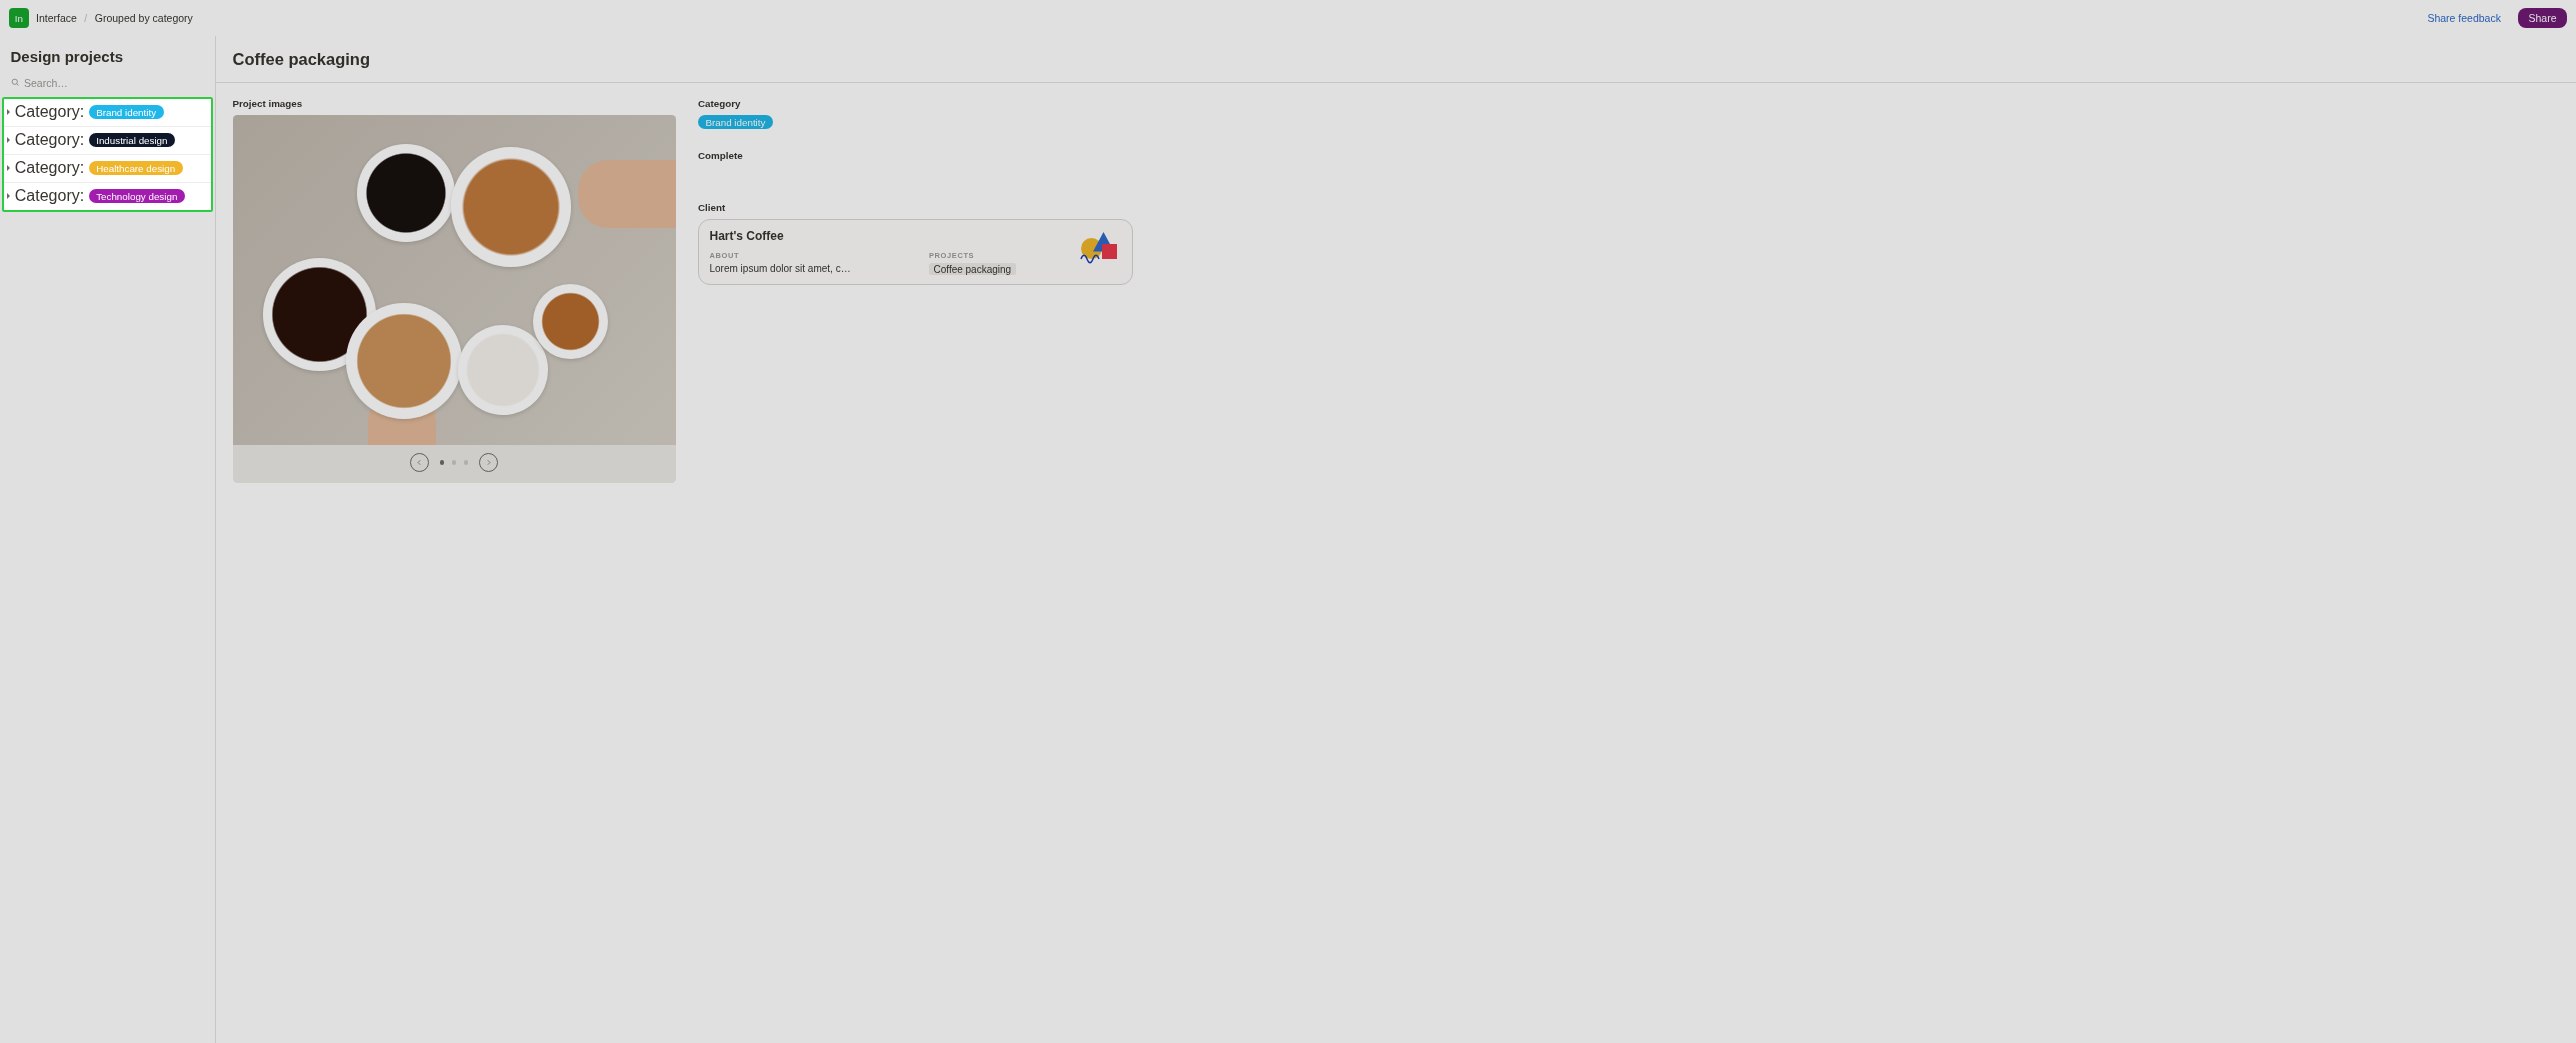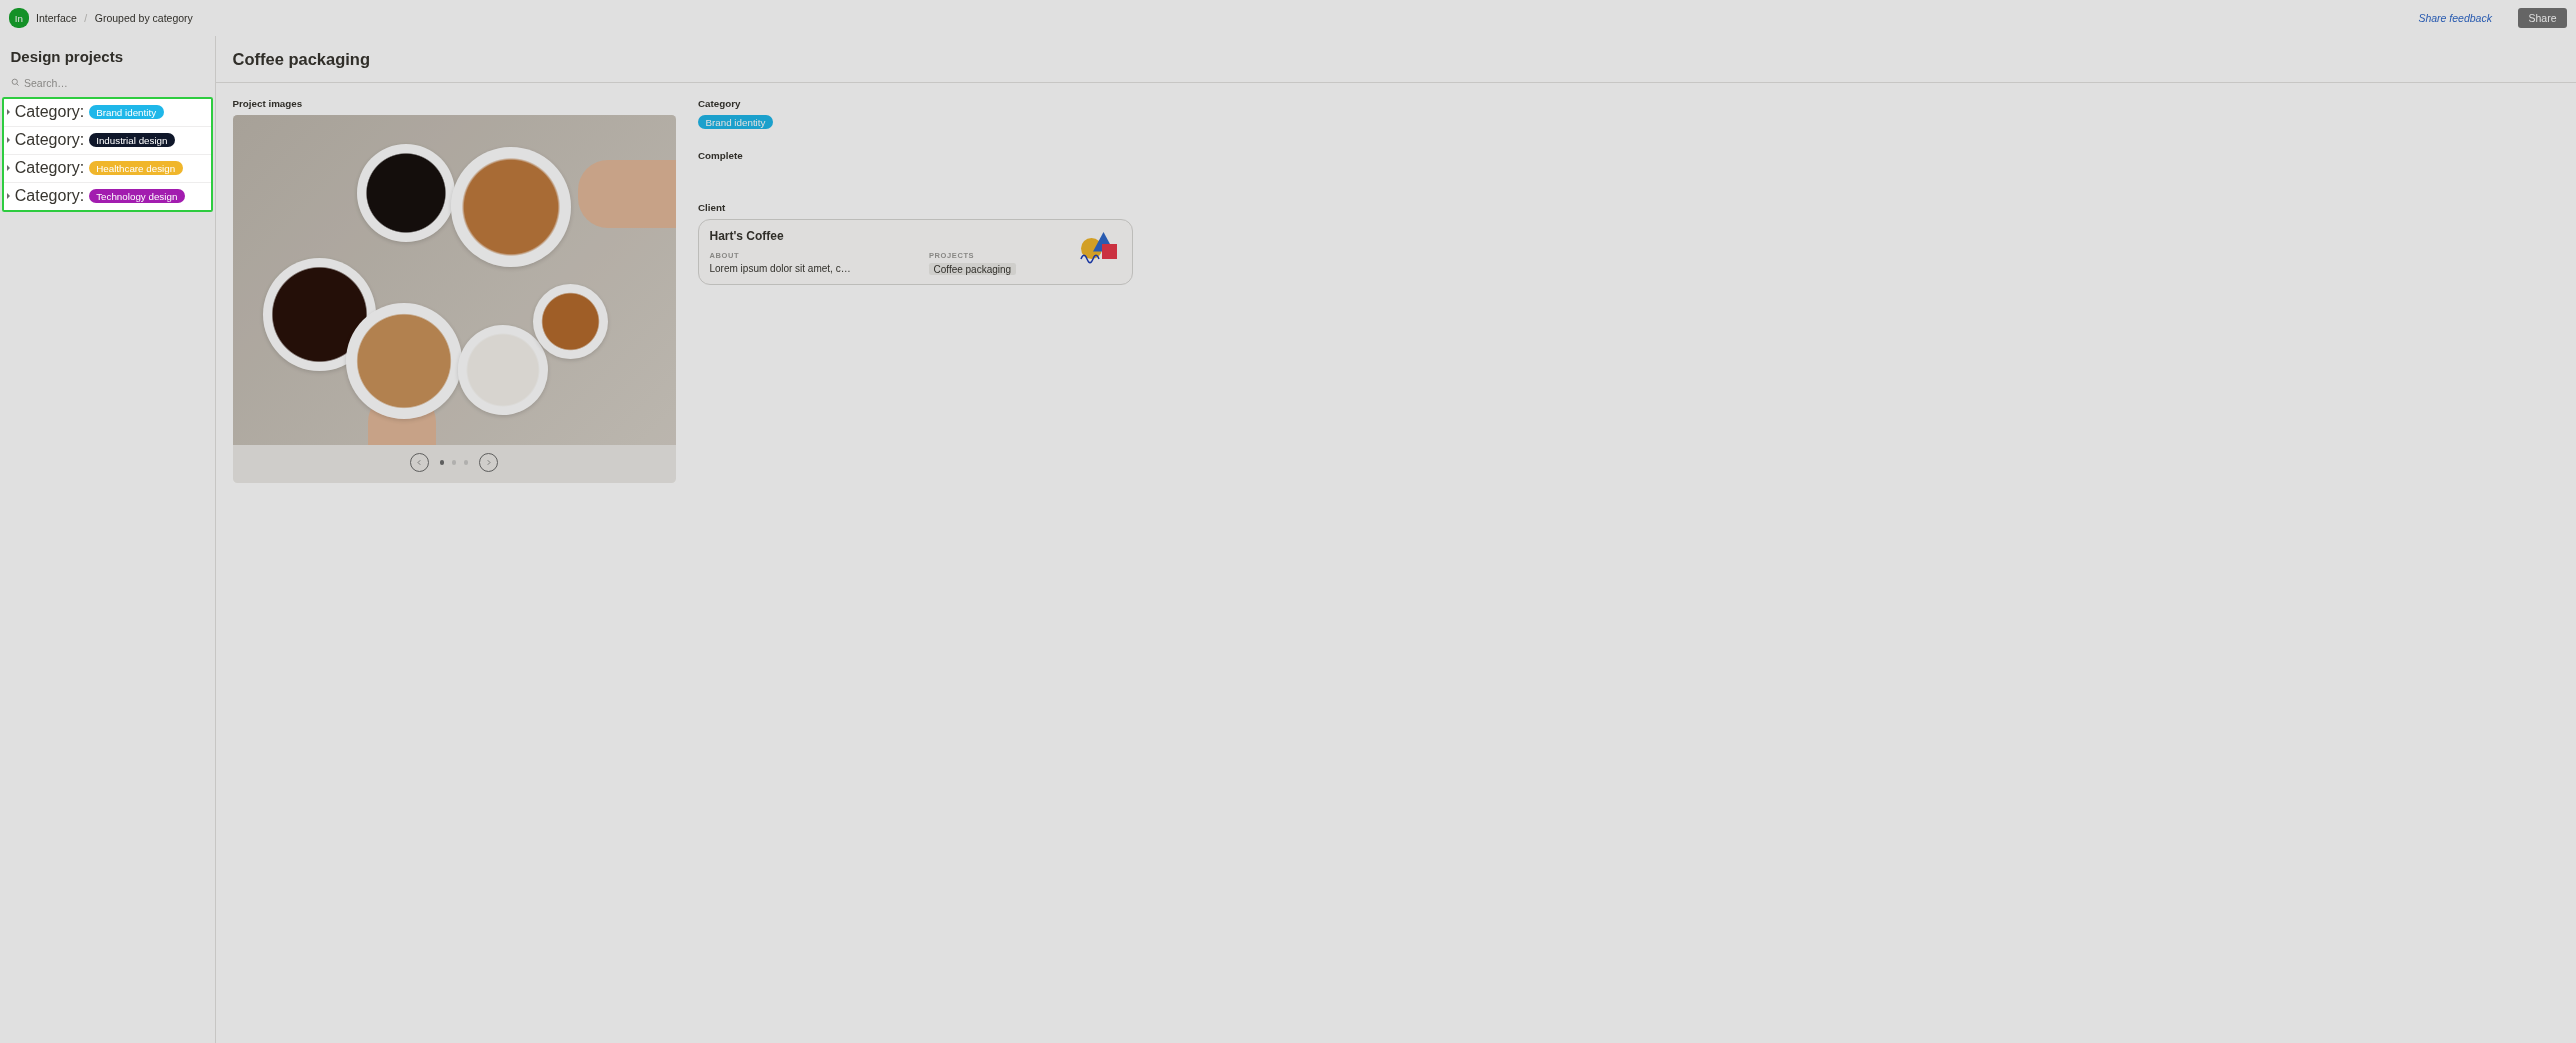--- a/index.html
+++ b/index.html
@@ -1,27 +1,27 @@
 <!DOCTYPE html>
 <html style="font-size:12px"><head>
 <meta charset="utf-8">
 <style>
 * { box-sizing: border-box; margin: 0; padding: 0; }
 body { font-family: -apple-system, BlinkMacSystemFont, "Segoe UI", Helvetica, Arial, sans-serif; background: #fff; color: #37352f; font-size: 10.5px; position: relative; }
 .overlay { position: fixed; inset: 0; background: rgba(0,0,0,0.12); pointer-events: none; z-index: 100; }
 
 
 .topbar { height: 36px; display: flex; align-items: center; padding: 0 9px; }
-.ws-icon { width: 19.5px; height: 19.5px; background: #17a52d; color: #fff; border-radius: 9px; display: flex; align-items: center; justify-content: center; font-size: 9.8px; font-weight: 500; margin-right: 7.5px; }
+.ws-icon { width: 19.5px; height: 19.5px; background: #17a52d; color: #fff; border-radius: 4px; display: flex; align-items: center; justify-content: center; font-size: 9.8px; font-weight: 500; margin-right: 7.5px; }
 .crumbs { display: flex; align-items: center; gap: 7.5px; color: #37352f; }
 .crumb-sep { color: #c0bfbc; }
 .crumb-secondary { color: #37352f; }
 .spacer { flex: 1; }
-.feedback { color: #2f68c9; margin-right: 26px; cursor: pointer; font-style: italic; }
-.share-btn { background: #737373; color: #fff; border: none; padding: 3.8px 10.5px; border-radius: 3px; font-size: 10.5px; cursor: pointer; }
+.feedback { color: #2f68c9; margin-right: 17px; cursor: pointer; }
+.share-btn { background: #701a75; color: #fff; border: none; padding: 3.8px 10.5px; border-radius: 8px; font-size: 10.5px; cursor: pointer; }
 
 
 .main { display: flex; height: calc(100vh - 36px); }
 .sidebar { width: 216px; border-right: 0.8px solid #e3e2e0; padding: 4.5px 0 0 0; }
 .sidebar-title { font-size: 15px; font-weight: 600; padding: 7.5px 10.5px 9px; }
 .search-row { display: flex; align-items: flex-start; padding: 3px 10.5px 7.5px; color: #9b9a97; gap: 4.5px; }
 .search-input { border: none; outline: none; font-size: 10.5px; color: #37352f; background: transparent; width: 100%; }
 .search-input::placeholder { color: #9b9a97; }
 
 .group-list { border: 2.3px solid #2ecc40; border-radius: 2.3px; margin: 0 2.3px; position: relative; z-index: 200; background: #fff; }

